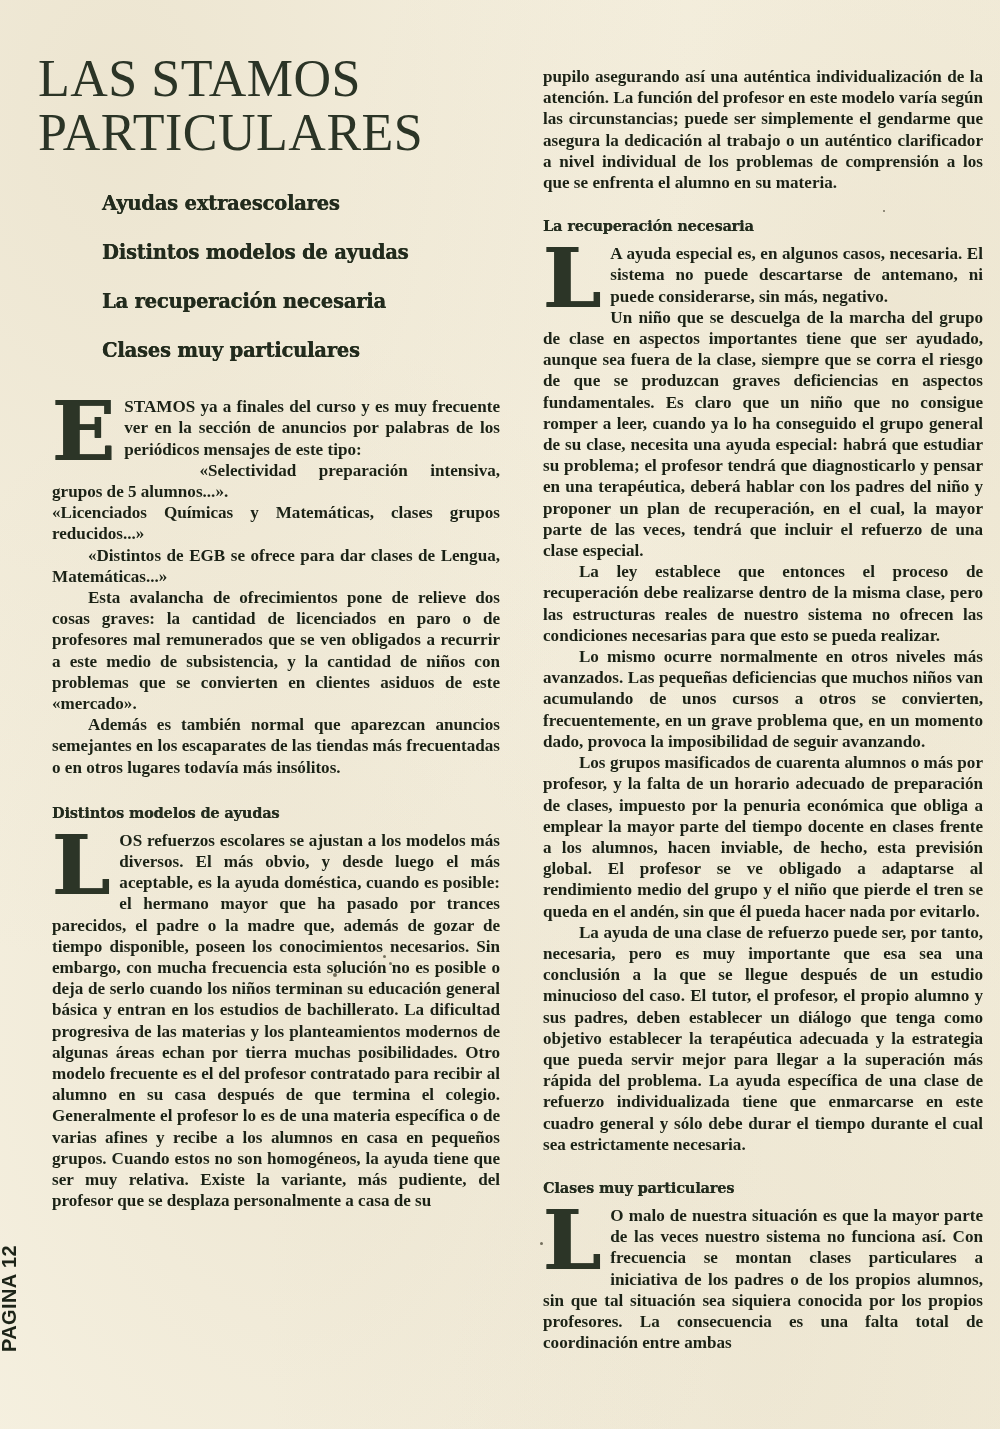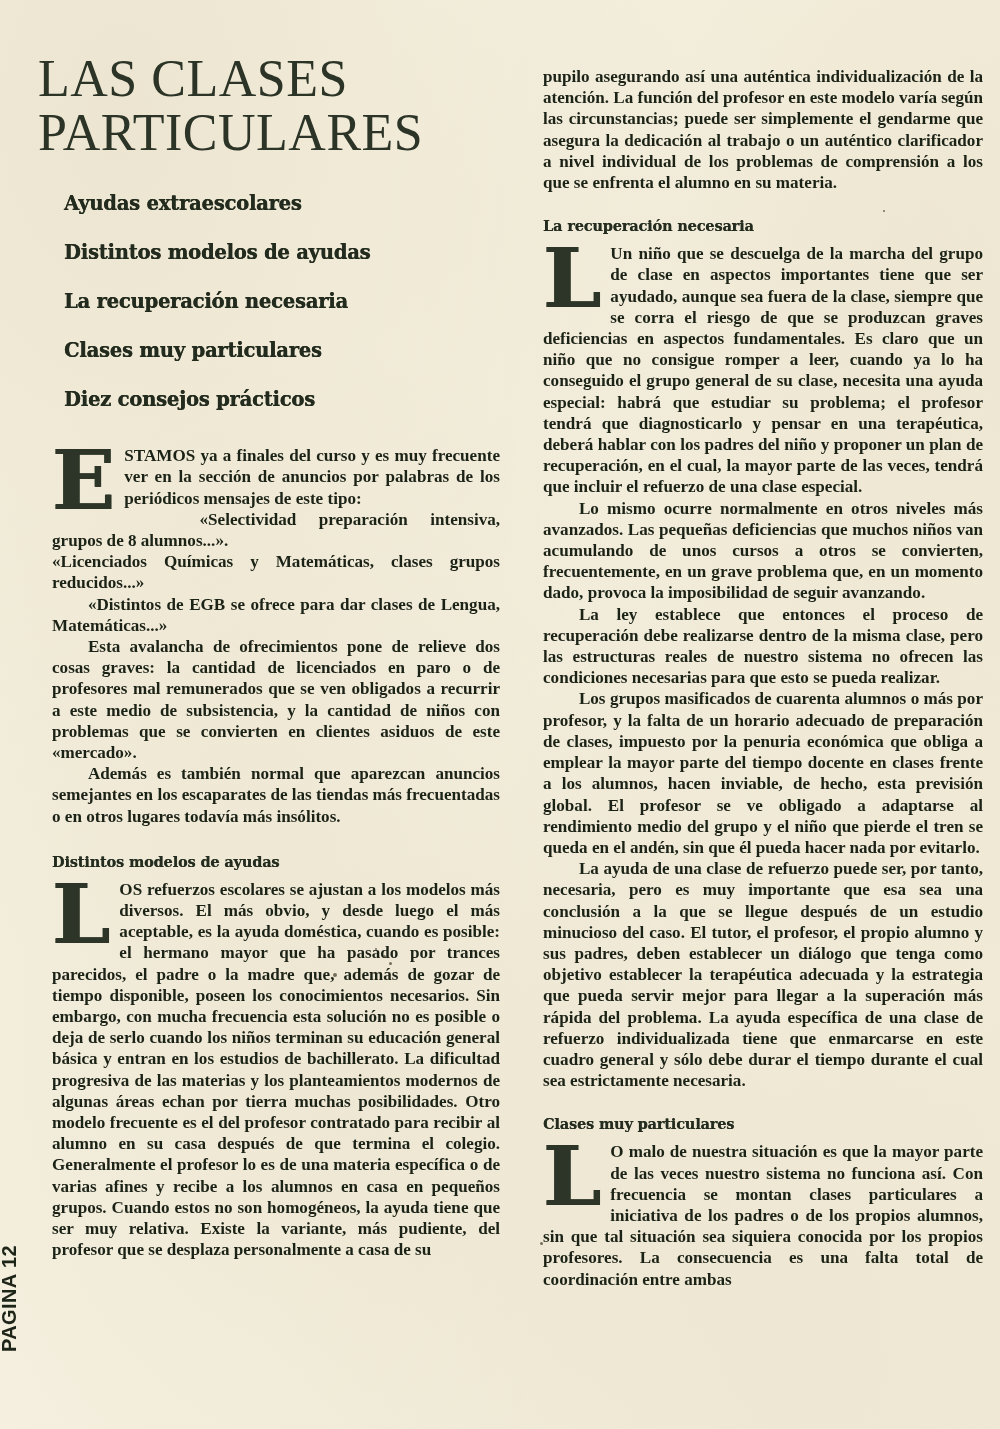--- a/index.html
+++ b/index.html
@@ -68,20 +68,21 @@
     margin-left: 12px;
   }
   .toc-item {
     font-family: "DejaVu Serif", serif;
     font-weight: bold;
     font-size: 19.5px;
     color: #222b1d;
     letter-spacing: -0.2px;
     margin-bottom: 26px;
     text-shadow: 0.35px 0 0 rgba(34,43,29,.85), 0 0.3px 0 rgba(34,43,29,.5);
+    margin-left: 38px;
   }
 
   
   .sec-head {
     font-family: "DejaVu Serif", serif;
     font-weight: bold;
     font-size: 14.4px;
     color: #232c1e;
     letter-spacing: -0.1px;
     margin: 26px 0 9px 0;
@@ -168,35 +169,34 @@
 <body>
 
 <div class="paper-grain"></div>
 
 <div class="page">
 
   <div class="page-num">PAGINA 12</div>
 
   <div class="col-left">
 
-    <h1 class="masthead">LAS CLASES
+    <h1 class="masthead">LAS STAMOS
 PARTICULARES</h1>
 
     <div class="toc">
       <div class="toc-item">Ayudas extraescolares</div>
       <div class="toc-item">Distintos modelos de ayudas</div>
       <div class="toc-item">La recuperación necesaria</div>
       <div class="toc-item">Clases muy particulares</div>
-      <div class="toc-item">Diez consejos prácticos</div>
     </div>
 
     <div class="dropcap-block" style="margin-top:34px;">
       <span class="dropcap">E</span>
       <p class="dc-para">STAMOS ya a finales del curso y es muy frecuente ver en la sección de anuncios por palabras de los periódicos mensajes de este tipo:</p>
-      <p class="dc-para indent-2">«Selectividad preparación intensiva, grupos de 8 alumnos...».</p>
+      <p class="dc-para indent-2">«Selectividad preparación intensiva, grupos de 5 alumnos...».</p>
       <p class="body-p">«Licenciados Químicas y Matemáticas, clases grupos reducidos...»</p>
       <p class="body-p">«Distintos de EGB se ofrece para dar clases de Lengua, Matemáticas...»</p>
       <p class="body-p">Esta avalancha de ofrecimientos pone de relieve dos cosas graves: la cantidad de licenciados en paro o de profesores mal remunerados que se ven obligados a recurrir a este medio de subsistencia, y la cantidad de niños con problemas que se convierten en clientes asiduos de este «mercado».</p>
       <p class="body-p">Además es también normal que aparezcan anuncios semejantes en los escaparates de las tiendas más frecuentadas o en otros lugares todavía más insólitos.</p>
     </div>
 
     <h2 class="sec-head">Distintos modelos de ayudas</h2>
 
     <div class="dropcap-block">
       <span class="dropcap">L</span>
@@ -206,23 +206,24 @@
   </div>
 
   <div class="col-right">
 
     <p class="body-p">pupilo asegurando así una auténtica individualización de la atención. La función del profesor en este modelo varía según las circunstancias; puede ser simplemente el gendarme que asegura la dedicación al trabajo o un auténtico clarificador a nivel individual de los problemas de comprensión a los que se enfrenta el alumno en su materia.</p>
 
     <h2 class="sec-head">La recuperación necesaria</h2>
 
     <div class="dropcap-block">
       <span class="dropcap">L</span>
+      <p class="dc-para">A ayuda especial es, en algunos casos, necesaria. El sistema no puede descartarse de antemano, ni puede considerarse, sin más, negativo.</p>
       <p class="body-p">Un niño que se descuelga de la marcha del grupo de clase en aspectos importantes tiene que ser ayudado, aunque sea fuera de la clase, siempre que se corra el riesgo de que se produzcan graves deficiencias en aspectos fundamentales. Es claro que un niño que no consigue romper a leer, cuando ya lo ha conseguido el grupo general de su clase, necesita una ayuda especial: habrá que estudiar su problema; el profesor tendrá que diagnosticarlo y pensar en una terapéutica, deberá hablar con los padres del niño y proponer un plan de recuperación, en el cual, la mayor parte de las veces, tendrá que incluir el refuerzo de una clase especial.</p>
+      <p class="body-p">La ley establece que entonces el proceso de recuperación debe realizarse dentro de la misma clase, pero las estructuras reales de nuestro sistema no ofrecen las condiciones necesarias para que esto se pueda realizar.</p>
       <p class="body-p">Lo mismo ocurre normalmente en otros niveles más avanzados. Las pequeñas deficiencias que muchos niños van acumulando de unos cursos a otros se convierten, frecuentemente, en un grave problema que, en un momento dado, provoca la imposibilidad de seguir avanzando.</p>
-      <p class="body-p">La ley establece que entonces el proceso de recuperación debe realizarse dentro de la misma clase, pero las estructuras reales de nuestro sistema no ofrecen las condiciones necesarias para que esto se pueda realizar.</p>
       <p class="body-p">Los grupos masificados de cuarenta alumnos o más por profesor, y la falta de un horario adecuado de preparación de clases, impuesto por la penuria económica que obliga a emplear la mayor parte del tiempo docente en clases frente a los alumnos, hacen inviable, de hecho, esta previsión global. El profesor se ve obligado a adaptarse al rendimiento medio del grupo y el niño que pierde el tren se queda en el andén, sin que él pueda hacer nada por evitarlo.</p>
       <p class="body-p">La ayuda de una clase de refuerzo puede ser, por tanto, necesaria, pero es muy importante que esa sea una conclusión a la que se llegue después de un estudio minucioso del caso. El tutor, el profesor, el propio alumno y sus padres, deben establecer un diálogo que tenga como objetivo establecer la terapéutica adecuada y la estrategia que pueda servir mejor para llegar a la superación más rápida del problema. La ayuda específica de una clase de refuerzo individualizada tiene que enmarcarse en este cuadro general y sólo debe durar el tiempo durante el cual sea estrictamente necesaria.</p>
     </div>
 
     <h2 class="sec-head">Clases muy particulares</h2>
 
     <div class="dropcap-block">
       <span class="dropcap">L</span>
       <p class="dc-para">O malo de nuestra situación es que la mayor parte de las veces nuestro sistema no funciona así. Con frecuencia se montan clases particulares a iniciativa de los padres o de los propios alumnos, sin que tal situación sea siquiera conocida por los propios profesores. La consecuencia es una falta total de coordinación entre ambas</p>
     </div>

